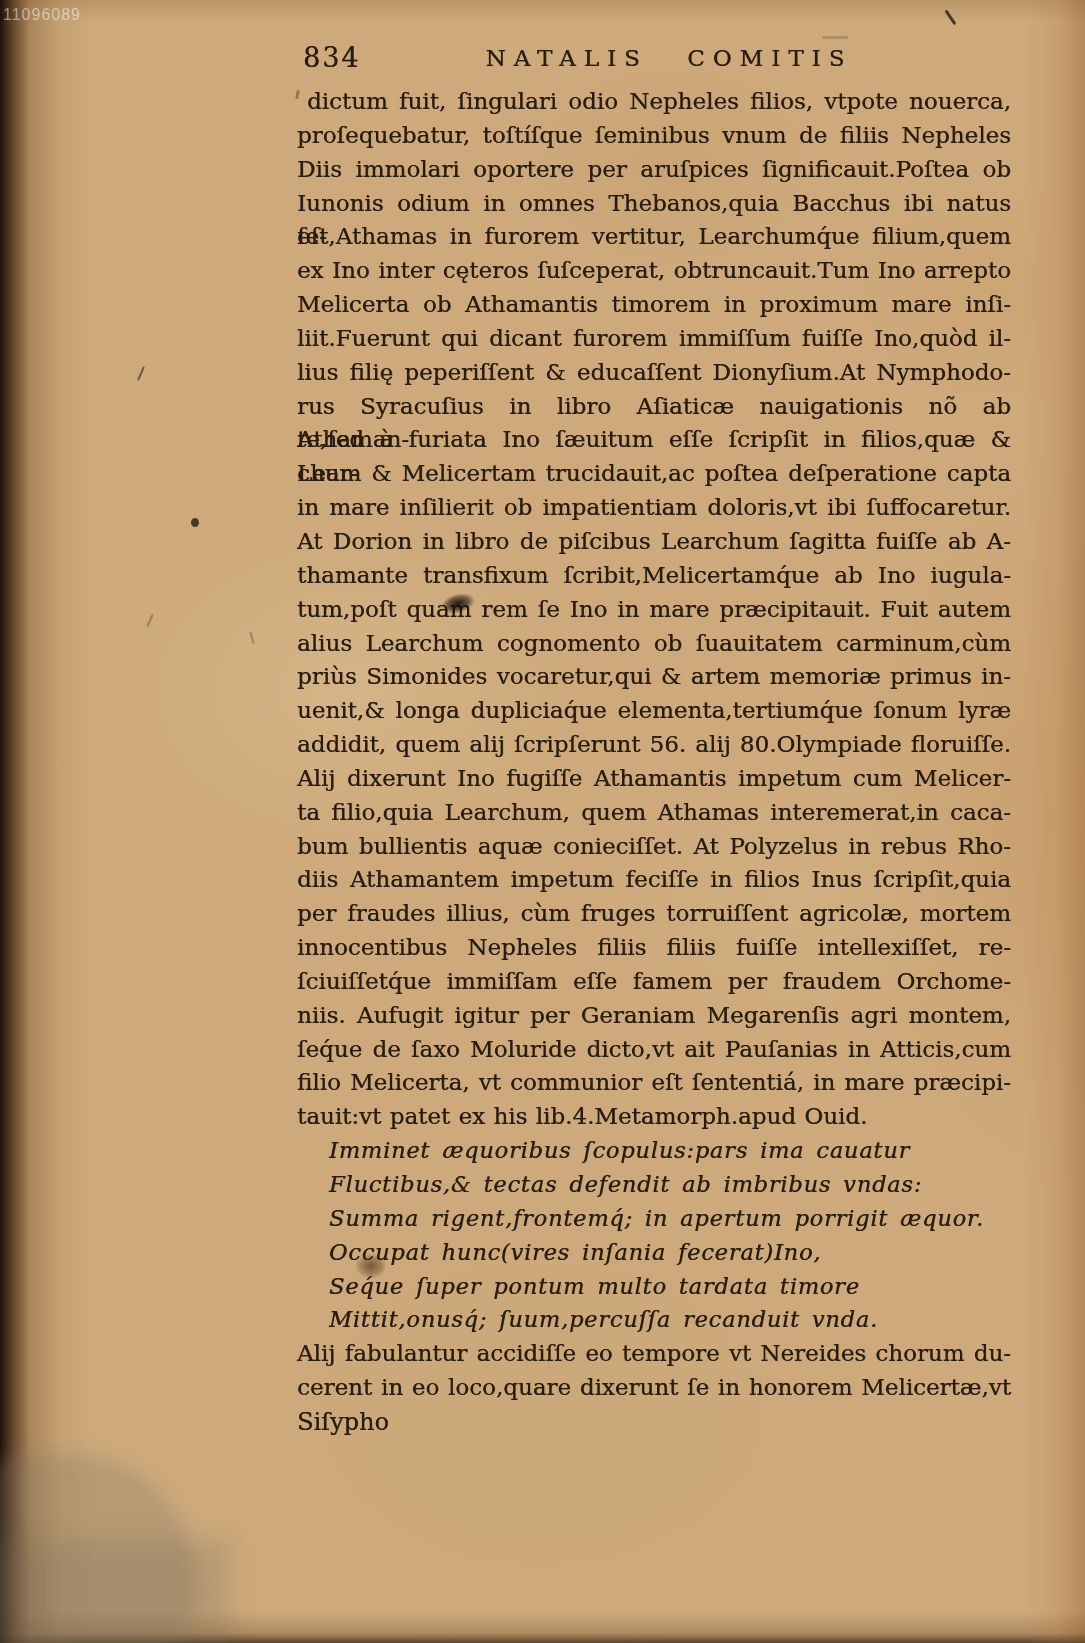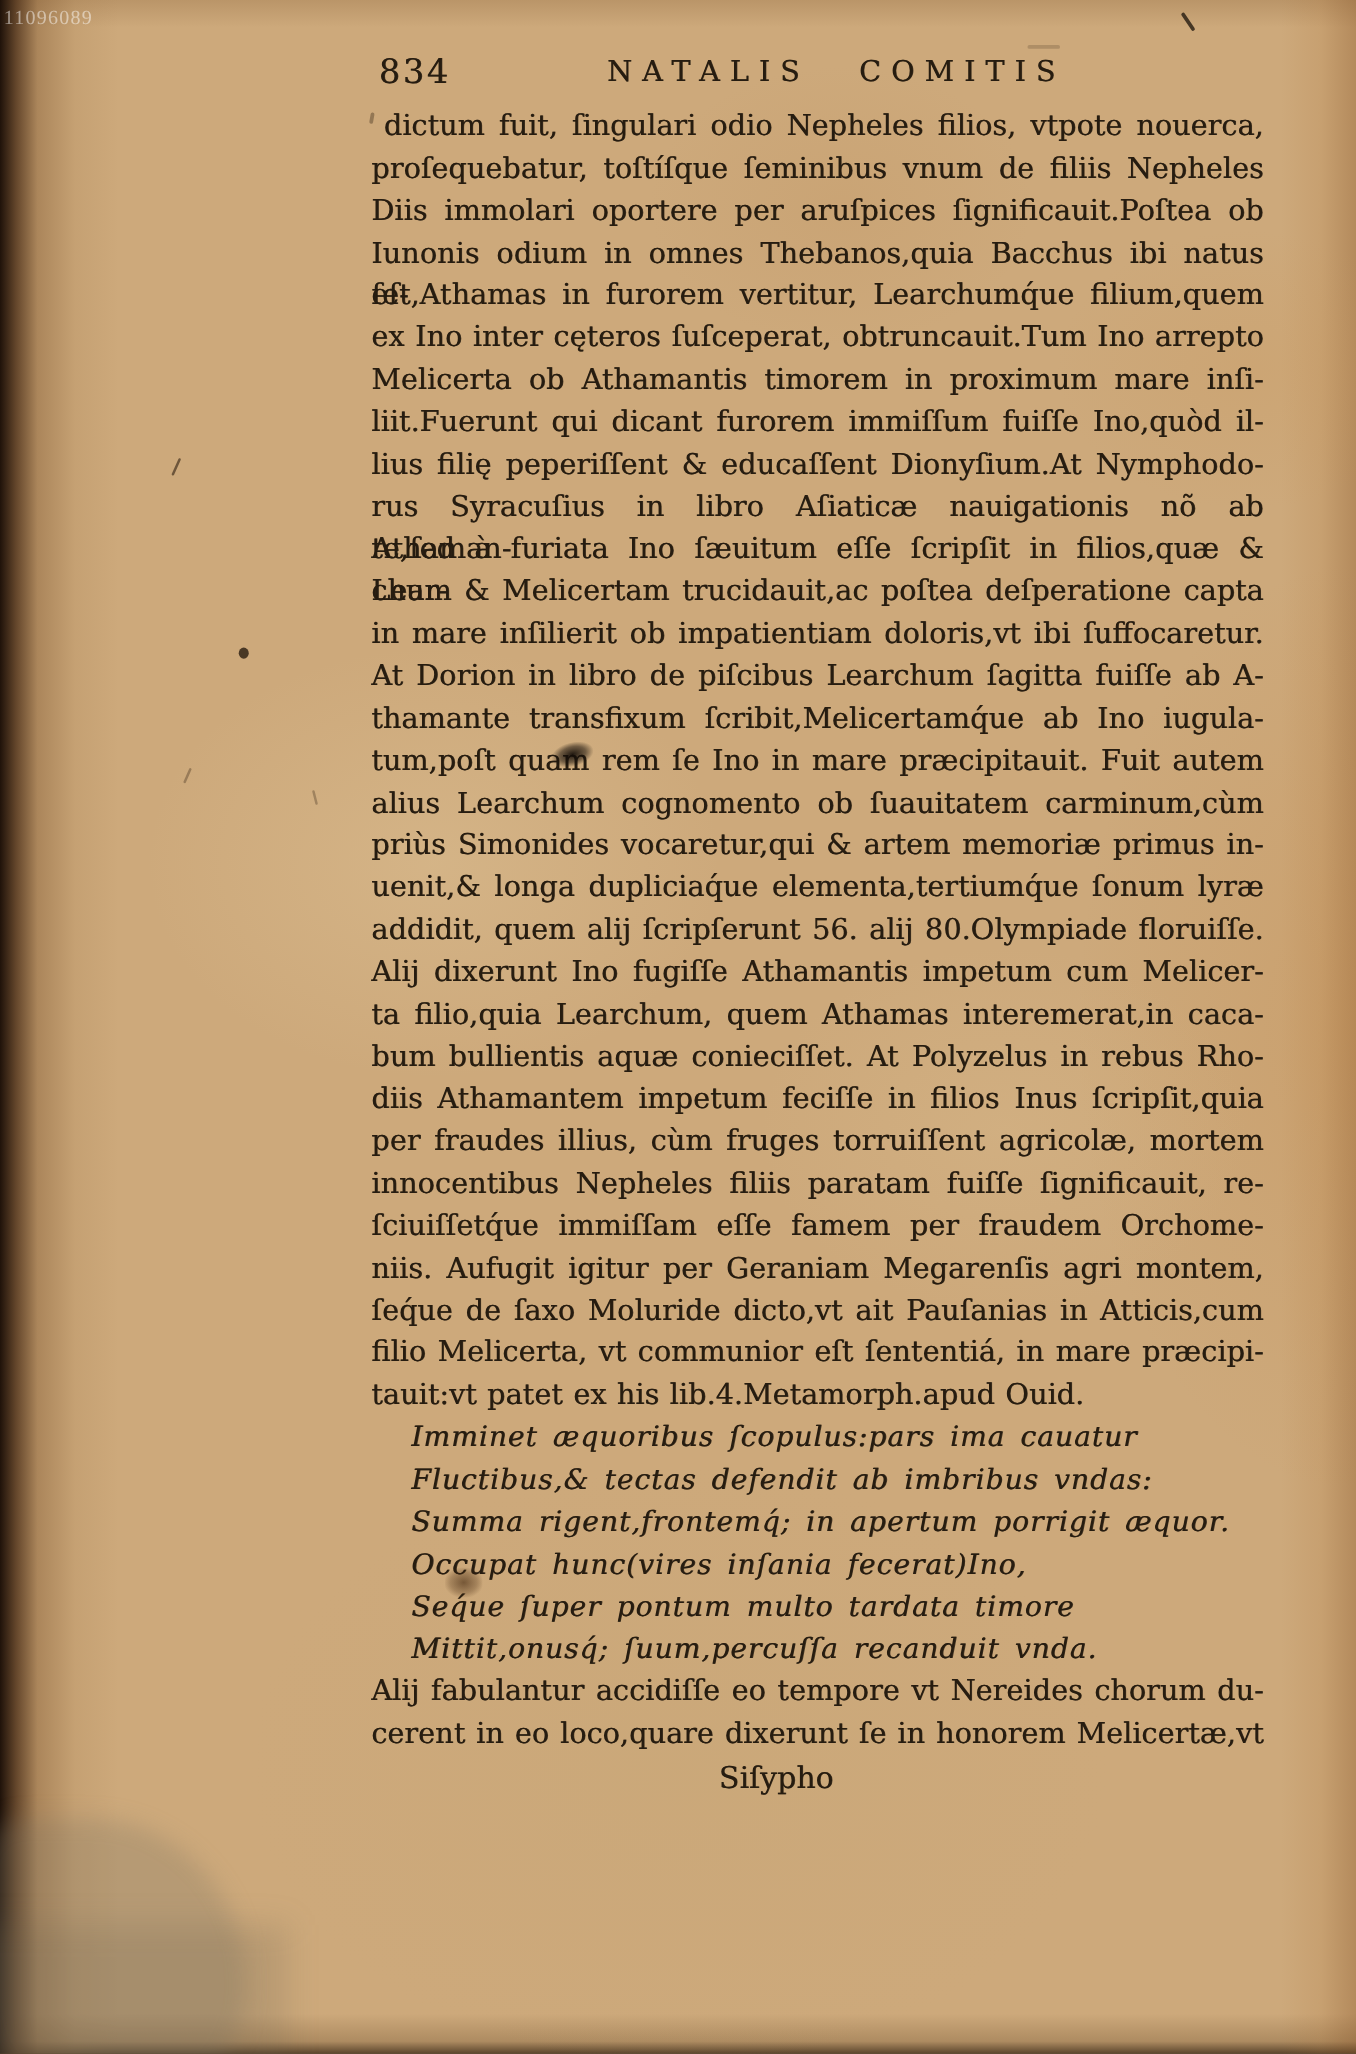--- a/index.html
+++ b/index.html
@@ -17,21 +17,21 @@
       linear-gradient(to right, rgba(24,12,5,0.96) 0px, rgba(66,38,17,0.75) 13px, rgba(116,76,38,0.38) 30px, rgba(150,110,65,0.14) 60px, rgba(150,110,65,0) 95px),
       linear-gradient(to left, rgba(130,78,32,0.34) 0px, rgba(168,112,56,0.16) 28px, rgba(168,112,56,0) 60px),
       linear-gradient(to top, rgba(42,26,11,0.70) 0px, rgba(92,62,30,0.28) 10px, rgba(92,62,30,0) 32px),
       linear-gradient(to bottom, rgba(118,78,38,0.22) 0px, rgba(118,78,38,0) 22px),
       #cda97b;
   }
   .textshade { text-shadow: 0.4px 0 0 rgba(38,28,16,0.75); }
 
   .watermark {
     position:absolute; left:3px; top:6px;
-    font-family:Liberation Serif, serif;
+    font-family:Liberation Sans, sans-serif;
     font-size:16px; letter-spacing:1px;
     color:rgba(255,255,255,0.48);
   }
 
   .content { position:absolute; left:297px; top:40px; width:714px; }
 
   .header { position:relative; height:45px; }
   .pagenum {
     position:absolute; left:6px; top:2px;
     font-size:27px; letter-spacing:2px;
@@ -51,21 +51,21 @@
 
   .verse-lines { margin-left:32px; }
   .verse-lines .line {
     text-align:left; text-align-last:auto;
     font-style:italic; font-size:22.5px;
     letter-spacing:0.8px; word-spacing:4px;
     text-shadow: 0.5px 0 0 rgba(38,28,16,0.8);
   }
 
   .catchword {
-    text-align:center; padding-right:66px;
+    text-align:left; padding-right:66px;
     font-size:24px; line-height:34px;
   }
 
   
   .mark { position:absolute; background:rgba(52,36,20,0.62); border-radius:2px; }
   .blot1 {
     position:absolute; left:441px; top:594px; width:34px; height:19px;
     background:radial-gradient(ellipse at center, rgba(18,12,7,0.92) 0%, rgba(18,12,7,0.5) 45%, rgba(18,12,7,0) 72%);
     transform:rotate(-14deg);
   }
@@ -117,21 +117,21 @@
         <div class="line">tum,poſt quam rem ſe Ino in mare præcipitauit. Fuit autem</div>
         <div class="line">alius Learchum cognomento ob ſuauitatem carminum,cùm</div>
         <div class="line">priùs Simonides vocaretur,qui &amp; artem memoriæ primus in-</div>
         <div class="line">uenit,&amp; longa dupliciaq́ue elementa,tertiumq́ue ſonum lyræ</div>
         <div class="line">addidit, quem alij ſcripſerunt 56. alij 80.Olympiade floruiſſe.</div>
         <div class="line">Alij dixerunt Ino fugiſſe Athamantis impetum cum Melicer-</div>
         <div class="line">ta filio,quia Learchum, quem Athamas interemerat,in caca-</div>
         <div class="line">bum bullientis aquæ conieciſſet. At Polyzelus in rebus Rho-</div>
         <div class="line">diis Athamantem impetum feciſſe in filios Inus ſcripſit,quia</div>
         <div class="line">per fraudes illius, cùm fruges torruiſſent agricolæ, mortem</div>
-        <div class="line">innocentibus Nepheles filiis paratam fuiſſe ſignificauit, re-</div>
+        <div class="line">innocentibus Nepheles filiis filiis fuiſſe intellexiſſet, re-</div>
         <div class="line">ſciuiſſetq́ue immiſſam eſſe famem per fraudem Orchome-</div>
         <div class="line">niis. Aufugit igitur per Geraniam Megarenſis agri montem,</div>
         <div class="line">ſeq́ue de ſaxo Moluride dicto,vt ait Pauſanias in Atticis,cum</div>
         <div class="line">filio Melicerta, vt communior eſt ſententiá, in mare præcipi-</div>
         <div class="line">tauit:vt patet ex his lib.4.Metamorph.apud Ouid.</div>
       </div>
 
     <div class="verse-lines">
         <div class="line">Imminet æquoribus ſcopulus:pars ima cauatur</div>
         <div class="line">Fluctibus,&amp; tectas defendit ab imbribus vndas:</div>

